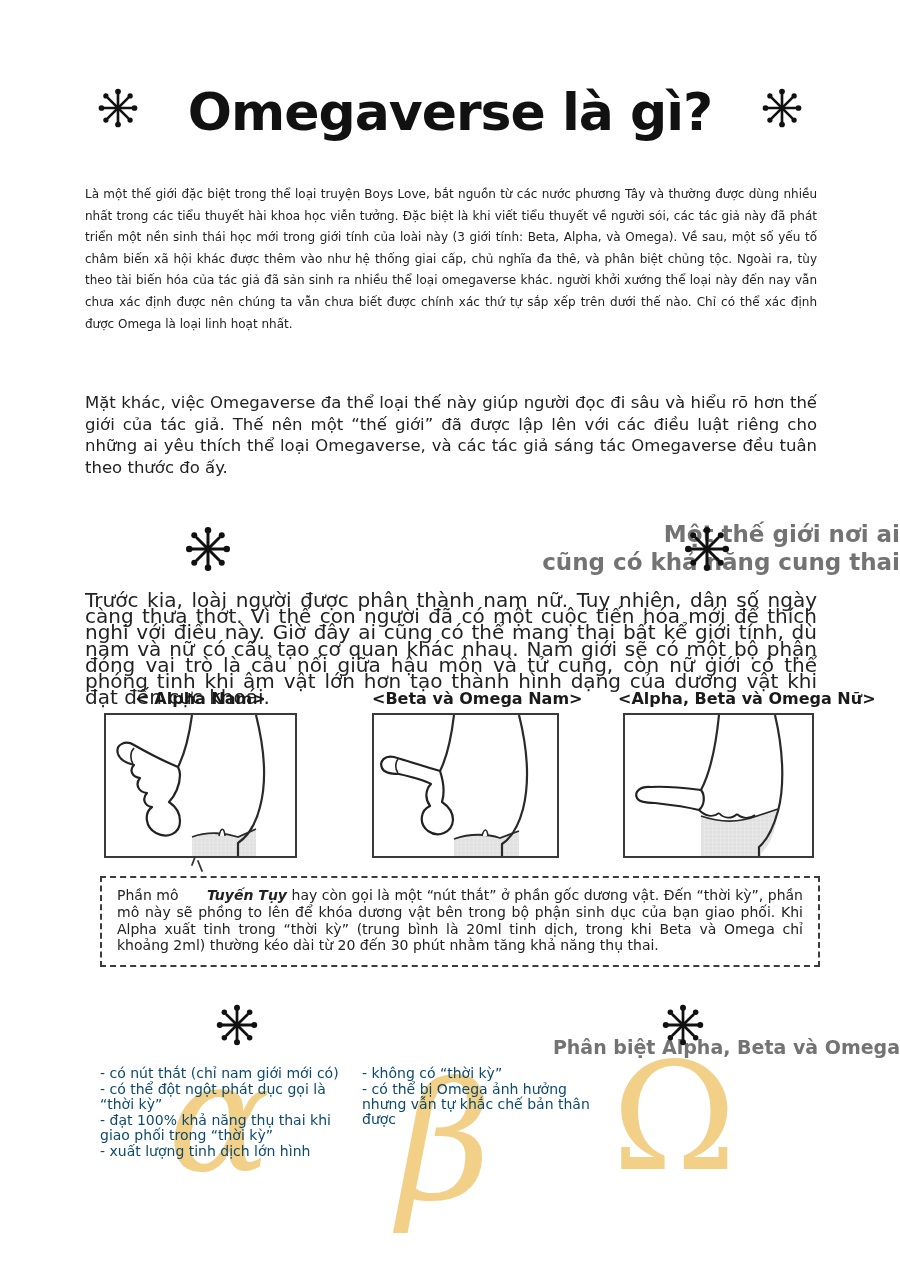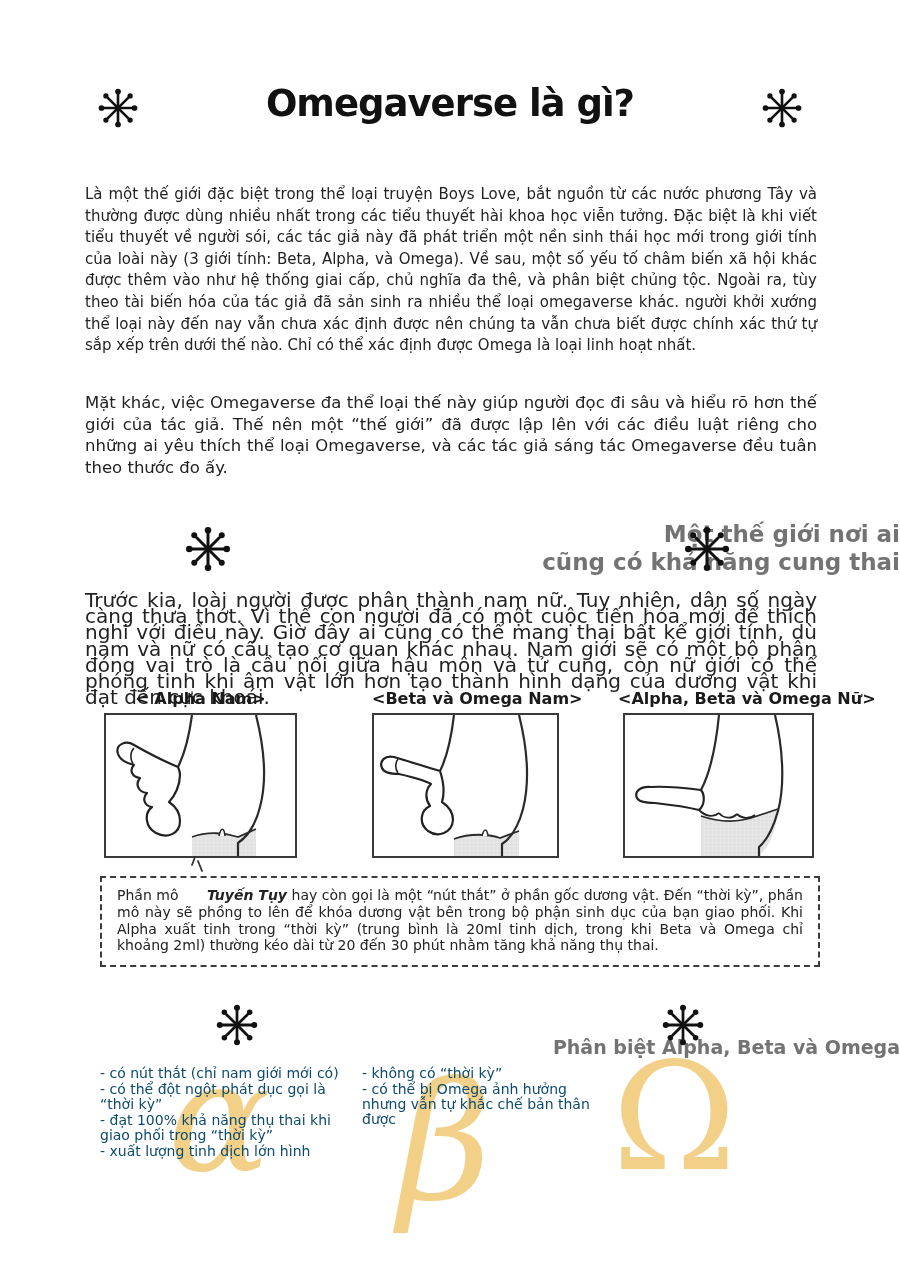--- a/index.html
+++ b/index.html
@@ -4,28 +4,28 @@
 <style>
   html,body{margin:0;padding:0;background:#ffffff;}
   .page{
     position:relative;width:900px;height:1280px;background:#ffffff;
     font-family:"DejaVu Sans",sans-serif;color:#1e1e1e;overflow:hidden;
   }
   .abs{position:absolute;}
   
   .title{
     left:0;right:0;top:82px;text-align:center;
-    font-size:37px;font-weight:600;letter-spacing:-1px;color:#111;
+    font-size:52px;font-weight:600;letter-spacing:-1px;color:#111;
   }
   .snowflake{display:block;}
   
   .para{
     left:85px;width:732px;text-align:justify;color:#222;
   }
-  .para1{top:184px;font-size:15px;line-height:21.6px;}
+  .para1{top:184px;font-size:12px;line-height:21.6px;}
   .para2{top:392px;font-size:16.5px;line-height:21.6px;}
   .para3{top:592px;font-size:20px;line-height:16.2px;}
   
   .sec-heading{
     left:0;right:0;text-align:right;font-weight:700;color:#737373;
   }
   .sec2-heading{top:520px;font-size:23px;line-height:28px;}
   .sec3-heading{top:1036px;font-size:19px;}
   
   .panel-label{

